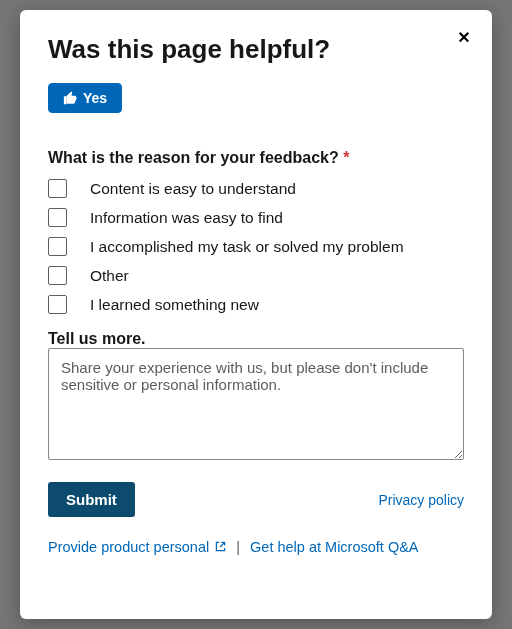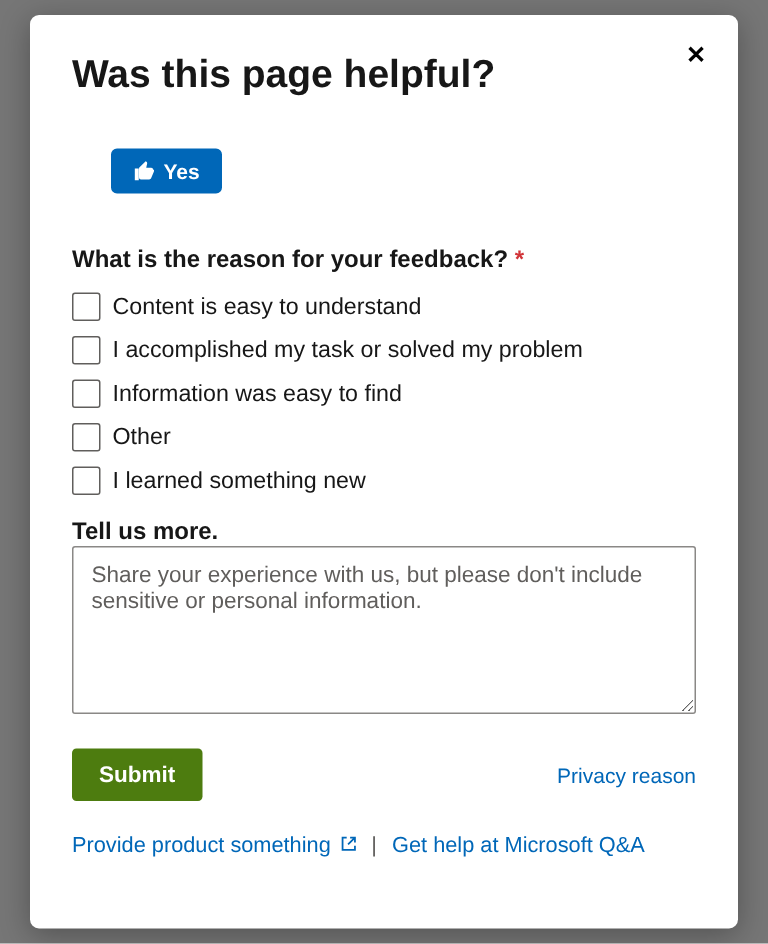--- a/index.html
+++ b/index.html
@@ -25,41 +25,40 @@
       border-radius: 6px;
       padding: 24px 28px;
       box-shadow: 0 4px 20px rgba(0,0,0,0.3);
       z-index: 10;
       overflow: hidden;
     }
     .modal-title {
       font-size: 26px;
       font-weight: 600;
       color: #171717;
-      margin-bottom: 34px;
+      margin-bottom: 18px;
     }
     .close-btn {
       position: absolute;
       top: 18px;
       right: 18px;
       background: none;
       border: none;
       font-size: 16px;
       font-weight: bold;
       cursor: pointer;
       color: #000;
       width: 20px;
       height: 20px;
       line-height: 1;
     }
     .vote-buttons {
       display: flex;
       gap: 21px;
       margin-bottom: 18px;
-      margin-left: 26px;
     }
     .vote-btn {
       display: inline-flex;
       align-items: center;
       gap: 6px;
       padding: 6px 14px;
       border-radius: 4px;
       font-size: 14px;
       font-weight: 600;
       cursor: pointer;
@@ -89,21 +88,21 @@
     }
     .required {
       color: #d13438;
     }
     .checkbox-list {
       margin-bottom: 16px;
     }
     .checkbox-item {
       display: flex;
       align-items: center;
-      gap: 8px;
+      gap: 23px;
       margin-bottom: 10px;
     }
     .checkbox {
       width: 19px;
       height: 19px;
       border: 1.5px solid #605e5c;
       border-radius: 2px;
       cursor: pointer;
       flex-shrink: 0;
     }
@@ -132,21 +131,21 @@
     .textarea::placeholder {
       color: #605e5c;
     }
     .footer-row {
       display: flex;
       justify-content: space-between;
       align-items: center;
       margin-bottom: 22px;
     }
     .submit-btn {
-      background: #4d7c0f;
+      background: #0c4a6e;
       color: #fff;
       border: none;
       padding: 9px 18px;
       font-size: 15px;
       font-weight: 600;
       border-radius: 3px;
       cursor: pointer;
     }
     .link {
       color: #0067b8;
@@ -197,48 +196,48 @@
     <span class="required">*</span>
   </div>
   
   <div class="checkbox-list">
     <div class="checkbox-item">
       <div class="checkbox"></div>
       <span class="checkbox-label">Content is easy to understand</span>
     </div>
     <div class="checkbox-item">
       <div class="checkbox"></div>
+      <span class="checkbox-label">Information was easy to find</span>
+    </div>
+    <div class="checkbox-item">
+      <div class="checkbox"></div>
       <span class="checkbox-label">I accomplished my task or solved my problem</span>
-    </div>
-    <div class="checkbox-item">
-      <div class="checkbox"></div>
-      <span class="checkbox-label">Information was easy to find</span>
     </div>
     <div class="checkbox-item">
       <div class="checkbox"></div>
       <span class="checkbox-label">Other</span>
     </div>
     <div class="checkbox-item">
       <div class="checkbox"></div>
       <span class="checkbox-label">I learned something new</span>
     </div>
   </div>
   
   <div class="tell-us-label">Tell us more.</div>
   
   <textarea class="textarea" placeholder="Share your experience with us, but please don't include sensitive or personal information." style=""></textarea>
   
   <div class="footer-row">
     <button class="submit-btn">Submit</button>
-    <a class="link">Privacy reason</a>
+    <a class="link">Privacy policy</a>
   </div>
   
   <div class="bottom-links">
     <a class="link">
-      <span>Provide product something</span>
+      <span>Provide product personal</span>
       <span class="ext-icon">
         <svg viewBox="0 0 12 12" fill="none" stroke="#0067b8" stroke-width="1.3">
             <path d="M4.5 1.5H1.5v9h9V7.5M7 1.5h3.5V5M10.5 1.5L5.5 6.5"></path>
           </svg>
       </span>
     </a>
     <span class="separator">|</span>
     <a class="link">Get help at Microsoft Q&amp;A</a>
   </div>
 </div>

